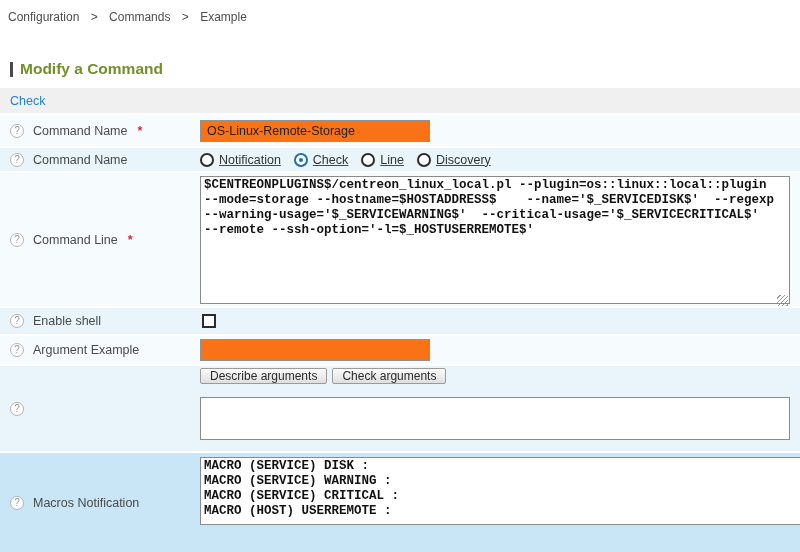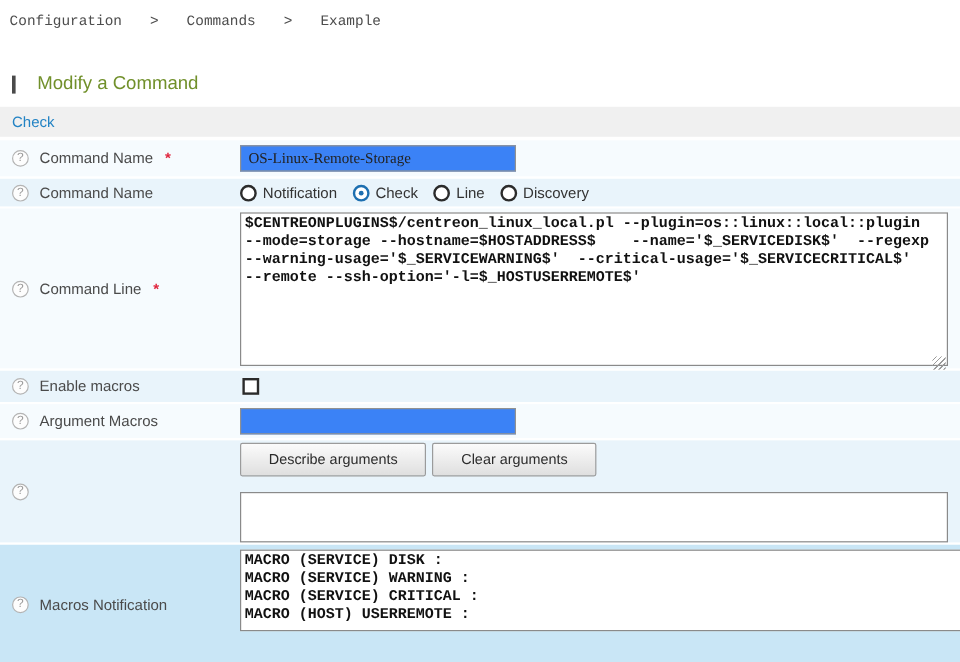--- a/index.html
+++ b/index.html
@@ -5,26 +5,26 @@
   * { box-sizing: border-box; }
   html,body { margin:0; padding:0; }
   body {
     width:800px; height:552px; overflow:hidden;
     background:#fff;
     font-family:"Liberation Sans", sans-serif;
     color:#4a4a4a;
   }
   
   .breadcrumb { padding:10px 0 0 8px; font-size:12px; color:#4d4d4d; }
-  .breadcrumb span { margin-right:20px;font-family:Liberation Mono, monospace; }
+  .breadcrumb span { margin-right:8px; }
   .breadcrumb .crumb { cursor:pointer; }
   
   .page-title {
-    margin:36px 0 0 10px; display:flex; align-items:center; gap:18px;
-    font-size:15.5px; font-weight:400; color:#71902b;
+    margin:36px 0 0 10px; display:flex; align-items:center; gap:7px;
+    font-size:15.5px; font-weight:700; color:#71902b;
   }
   .tbar { width:3px; height:15px; background:#4a4a4a; flex:none; }
   
   .tabbar {
     margin-top:10px; height:25px; background:#f0f0f0;
     display:flex; align-items:center; padding-left:10px;
   }
   .tab { font-size:12.5px; color:#2383c4; cursor:pointer; text-decoration:none; }
   
   .form { margin-top:3px; }
@@ -47,58 +47,58 @@
   .cell.field { flex:1; display:flex; align-items:center; }
   .cell.field.col { flex-direction:column; align-items:flex-start; justify-content:flex-start; }
   .qicon {
     width:14px; height:14px; flex:none; border-radius:50%;
     border:1px solid #b4b4b4; background:#fdfdfd; color:#9a9a9a;
     font-size:10px; line-height:12px; text-align:center; cursor:pointer;
   }
   .req { color:#e0263e; font-weight:bold; margin-left:1px; }
   
   .text-input {
-    width:230px; height:22px; border:1px solid #919191; background:#3b82f6;
-    font-family:Liberation Serif, serif; font-size:12.5px; color:#222;
+    width:230px; height:22px; border:1px solid #919191; background:#f97316;
+    font-family:Liberation Sans, sans-serif; font-size:12.5px; color:#222;
     padding:1px 6px; outline:none;
   }
   textarea.mono {
     border:1px solid #8a8a8a; background:#fff; resize:none; outline:none;
     font-family:"Liberation Mono","DejaVu Sans Mono",monospace;
     font-weight:bold; font-size:12.5px; line-height:15px; color:#111;
     padding:1px 3px; overflow:hidden; white-space:pre-wrap;
   }
   .ta-wrap { position:relative; }
   .cmdline { width:590px; height:128px; }
   .grip {
     position:absolute; right:2px; bottom:2px; width:11px; height:11px;
     background:repeating-linear-gradient(135deg, transparent 0 2px, #9a9a9a 2px 3px);
     cursor:nwse-resize;
   }
   
-  .radio-group { display:flex; align-items:center; gap:13px; }
+  .radio-group { display:flex; align-items:center; gap:13px;text-decoration:underline; }
   .radio-opt { display:flex; align-items:center; gap:5px; font-size:12.5px; color:#333; cursor:pointer; }
   .radio {
     width:14px; height:14px; border:2px solid #2b2b2b; border-radius:50%;
     background:#fff; position:relative; flex:none;
   }
   .radio-opt.checked .radio { border-color:#1d6fb0; }
   .radio-opt.checked .radio::after {
     content:""; position:absolute; left:3px; top:3px; width:4px; height:4px;
     border-radius:50%; background:#1d6fb0;
   }
   
   .checkbox {
     width:14px; height:14px; border:2px solid #2b2b2b; background:#fff;
     margin-left:2px; cursor:pointer; flex:none;
   }
   
   .btn-row { display:flex; gap:5px; }
   .btn {
-    height:28px; padding:0 23px; font-family:"Liberation Sans",sans-serif;
+    height:16px; padding:0 9px; font-family:"Liberation Sans",sans-serif;
     font-size:12px; color:#2b2b2b; cursor:pointer;
     background:linear-gradient(#fbfbfb,#dfdfdf);
     border:1px solid #9b9b9b; border-radius:2px;
   }
   .r-line .cell.field { align-items:flex-start; padding-top:3px; }
   .r-argdesc .cell.field { padding-top:2px; }
   .r-argdesc .argdesc { width:590px; height:43px; margin-top:13px; }
   .r-macros .cell.field { padding-top:2px; }
   .r-macros .macros { width:652px; height:68px; margin-top:2px; }
 </style>
@@ -175,45 +175,45 @@
 --warning-usage='$_SERVICEWARNING$'  --critical-usage='$_SERVICECRITICAL$'
 --remote --ssh-option='-l=$_HOSTUSERREMOTE$'</textarea>
         <span class="grip"></span>
       </div>
     </div>
   </div>
 
   <div class="row tint r-shell">
     <div class="cell label">
       <span class="qicon">?</span>
-      <span>Enable macros</span>
+      <span>Enable shell</span>
     </div>
     <div class="cell field">
       <span class="checkbox"></span>
     </div>
   </div>
 
   <div class="row pale r-argex">
     <div class="cell label">
       <span class="qicon">?</span>
-      <span>Argument Macros</span>
+      <span>Argument Example</span>
     </div>
     <div class="cell field">
       <input class="text-input" value="" style="">
     </div>
   </div>
 
   <div class="row tint r-argdesc">
     <div class="cell label">
       <span class="qicon">?</span>
     </div>
     <div class="cell field col">
       <div class="btn-row">
         <button class="btn">Describe arguments</button>
-        <button class="btn">Clear arguments</button>
+        <button class="btn">Check arguments</button>
       </div>
       <textarea class="mono argdesc" spellcheck="false" style=""></textarea>
     </div>
   </div>
 
   <div class="row hilite r-macros">
     <div class="cell label">
       <span class="qicon">?</span>
       <span>Macros Notification</span>
     </div>

